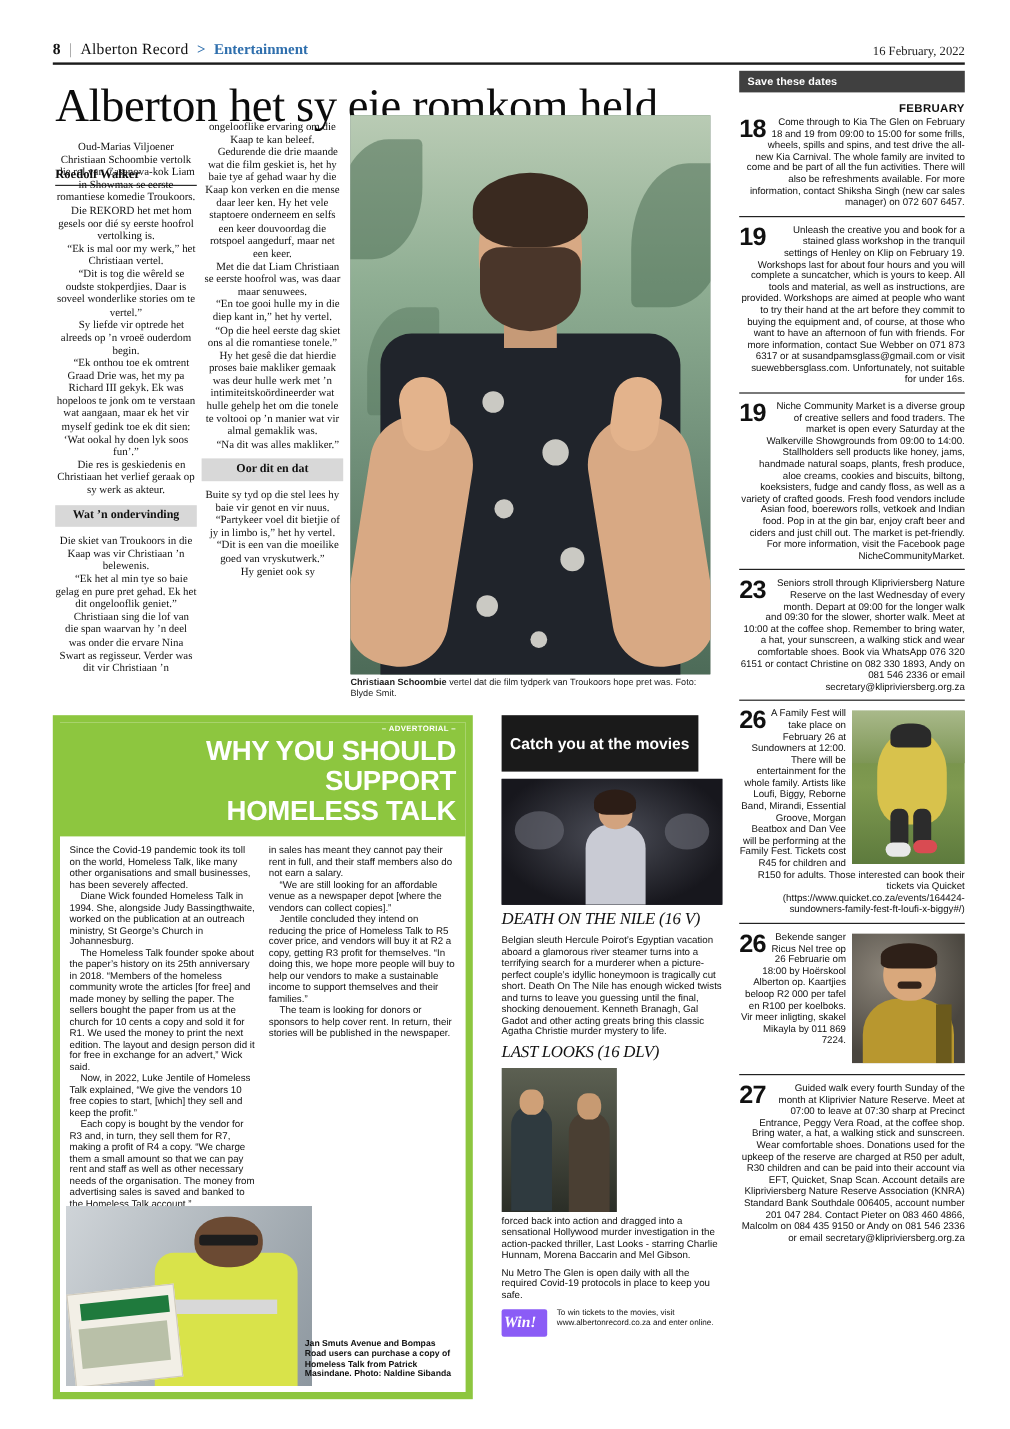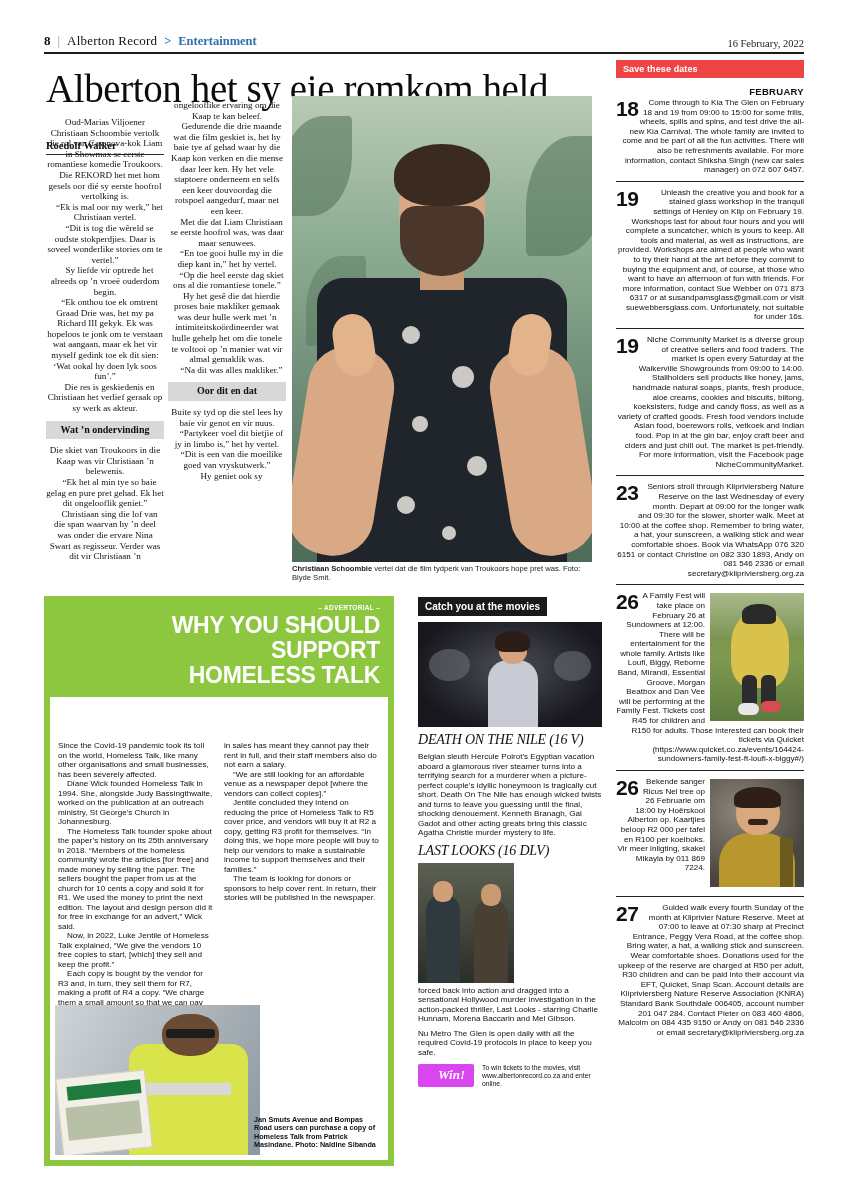--- a/index.html
+++ b/index.html
@@ -68,21 +68,21 @@
   }
   .photo-caption {
     position:absolute; left:292px; top:564px; width:300px;
     font-size:7.6px; line-height:9px; color:#222; font-family:"Liberation Sans",sans-serif;
   }
   .photo-caption b { font-weight:bold; }
 
   
   .rail { position:absolute; left:616px; top:58px; width:188px; }
   .rail-banner {
-    background:#ef4444; color:#fff; font-family:"Liberation Sans",sans-serif;
+    background:#404040; color:#fff; font-family:"Liberation Sans",sans-serif;
     font-weight:bold; font-size:9px; padding:4px 6px 4px 7px; letter-spacing:.1px;
     display:inline-block; width:100%;
   }
   .rail-month {
     font-family:"Liberation Sans",sans-serif; font-weight:bold; font-size:9.5px;
     color:#111; margin:8px 0 1px 0; letter-spacing:.3px;text-align:right;
   }
   .rail-item { margin-bottom:5px; }
   .rail-item .body {
     font-family:"Liberation Sans",sans-serif; font-size:8.1px; line-height:9.6px;
@@ -108,50 +108,50 @@
     position:absolute; right:8px; top:2px; color:#fff; font-size:6.5px; font-weight:bold;
     font-family:"Liberation Sans",sans-serif; letter-spacing:.3px;
   }
   .advert-title {
     color:#ffffff; font-family:"Liberation Sans",sans-serif; font-weight:bold;
     font-size:23px; line-height:25px; text-align:right; margin-top:8px;
     letter-spacing:-.3px;
   }
   .advert-body { display:flex; gap:10px; padding:7px 8px 0 8px; }
   .advert-col { width:160px; font-family:"Liberation Sans",sans-serif;
-                font-size:8.1px; line-height:9.5px; color:#111;margin-top:37px; }
+                font-size:8.1px; line-height:9.5px; color:#111; }
   .advert-col p { margin:0; text-indent:9px; }
   .advert-col p.first { text-indent:0; }
   .advert-photo { position:absolute; left:5px; bottom:5px; width:205px; height:150px; overflow:hidden; }
   .advert-cap {
     position:absolute; right:8px; bottom:10px; width:126px;
     font-family:"Liberation Sans",sans-serif; font-size:7.2px; line-height:8.6px;
     color:#111; font-weight:bold;
   }
 
   
   .movies { position:absolute; left:418px; top:596px; width:184px; }
   .movies-banner {
     background:#1a1a1a; color:#fff; font-family:"Liberation Sans",sans-serif;
-    font-weight:bold; font-size:10px; padding:4px 7px; display:inline-block;
+    font-weight:bold; font-size:13px; padding:16px 7px; display:inline-block;
   }
   .movie-img { width:184px; height:105px; margin-top:6px; overflow:hidden; background:#2a2a33; }
   .movie-title {
     font-family:"Liberation Serif",serif; font-style:italic; font-weight:normal;
     font-size:14px; color:#111; margin:5px 0 4px 0; letter-spacing:-.2px;
   }
   .movie-body {
     font-family:"Liberation Sans",sans-serif; font-size:8.1px; line-height:9.5px; color:#111;
   }
   .movie-flex { display:flex; gap:7px; }
   .movie-sm-img { width:96px; height:120px; overflow:hidden; flex:none; }
   .win-box { display:flex; align-items:flex-start; gap:8px; margin-top:7px; }
   .win-badge {
-    background:#d946ef; color:#fff; font-family:"Liberation Serif",serif; font-style:italic;
-    font-weight:bold; font-size:13px; padding:3px 9px 4px 20px; border-radius:2px; flex:none;
+    background:#8b5cf6; color:#fff; font-family:"Liberation Serif",serif; font-style:italic;
+    font-weight:bold; font-size:13px; padding:3px 9px 4px 2px; border-radius:2px; flex:none;
   }
   .win-text { font-family:"Liberation Sans",sans-serif; font-size:6.8px; line-height:8.2px; color:#111; }
 
   
   .img-fill { width:100%; height:100%; position:relative; }
 
   
   .scene-main { background: linear-gradient(#9db9a2 0%, #7d9c86 45%, #5d7a66 100%); }
   .s-wall { position:absolute; inset:0; background:
       linear-gradient(180deg,#b9cbb4 0%,#8fae93 30%,#6f8e78 62%,#4d6b58 100%); }

